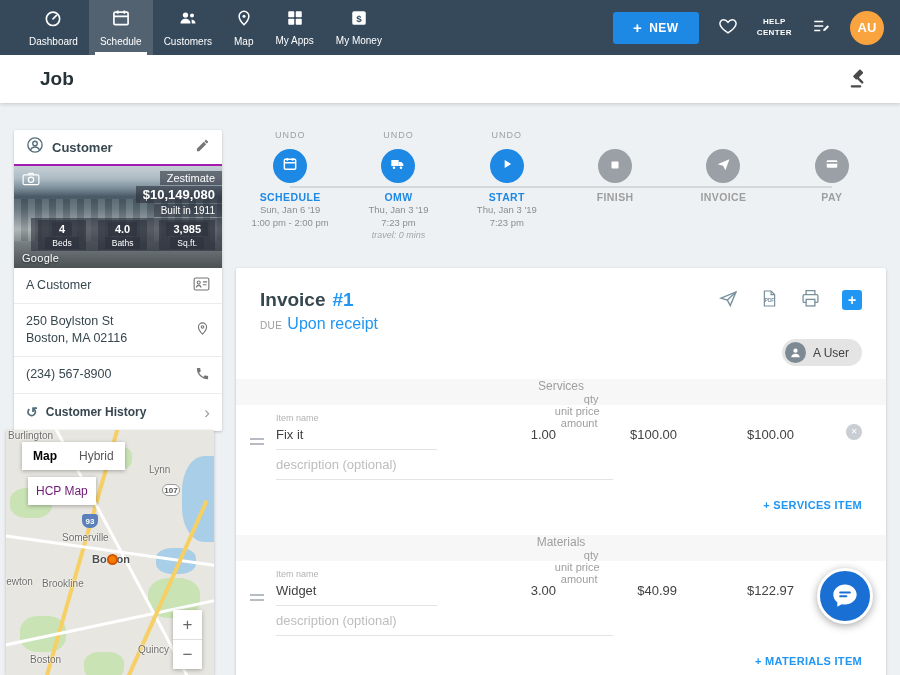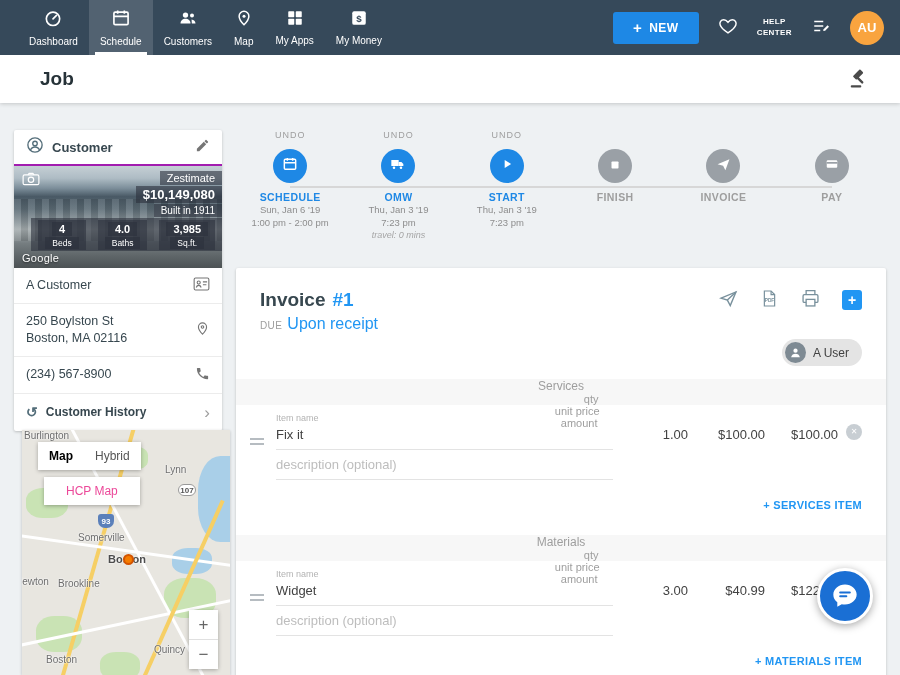--- a/index.html
+++ b/index.html
@@ -60,39 +60,39 @@
   .c-row{display:flex;align-items:center;padding:9px 12px;border-bottom:1px solid #ececec;
          font-size:12.5px;color:#37474f;}
   .c-row .txt{line-height:1.35;}
   .c-row .ricon{margin-left:auto;}
   .hist-row{display:flex;align-items:center;gap:8px;padding:10px 12px;cursor:pointer;}
   .hist-row .h-icon{font-size:14px;color:#546e7a;font-weight:bold;}
   .hist-row .h-label{font-size:12px;font-weight:bold;color:#37474f;}
   .hist-row .chev{margin-left:auto;font-size:17px;color:#9e9e9e;line-height:1;}
 
   
-  .map-card{position:absolute;left:22px;top:430px;width:208px;height:245px;overflow:hidden;
+  .map-card{position:absolute;left:6px;top:430px;width:208px;height:245px;overflow:hidden;
             background:#e8e6e0;box-shadow:0 1px 3px rgba(0,0,0,.22);}
   .park{position:absolute;background:#c9e3b4;border-radius:40%;}
   .water{position:absolute;background:#a9cfe8;border-radius:40%;}
   .road{position:absolute;background:#fff;}
   .road.y{background:#f6cf65;}
   .mlabel{position:absolute;font-size:10px;color:#6d6d6d;white-space:nowrap;
           text-shadow:0 0 2px #fff,0 0 2px #fff;}
   .mlabel.big{font-size:11px;font-weight:bold;color:#4d4d4d;}
   .shield{position:absolute;font-size:8px;font-weight:bold;display:flex;align-items:center;justify-content:center;}
   .shield.hw{width:16px;height:14px;background:#5b80ba;color:#fff;border-radius:3px 3px 7px 7px;}
   .shield.rt{width:18px;height:12px;background:#fff;color:#555;border:1px solid #999;border-radius:7px;}
   .marker{position:absolute;width:11px;height:11px;border-radius:50%;background:#f57c00;
           border:2px solid #d35400;z-index:4;}
   .map-btns{position:absolute;top:12px;left:16px;z-index:5;display:flex;box-shadow:0 1px 4px rgba(0,0,0,.3);}
   .map-btn{background:#fff;border:none;font-family:inherit;font-size:12px;padding:7px 11px;cursor:pointer;color:#565656;}
   .map-btn.sel{font-weight:bold;color:#000;}
   .hcp-btn{position:absolute;top:47px;left:22px;z-index:5;background:#fff;border:none;font-family:inherit;
-           font-size:12px;padding:7px 22px;cursor:pointer;color:#ec4899;box-shadow:0 1px 4px rgba(0,0,0,.3);}
+           font-size:12px;padding:7px 8px;cursor:pointer;color:#701a75;box-shadow:0 1px 4px rgba(0,0,0,.3);}
   .zoomctl{position:absolute;right:12px;bottom:6px;z-index:5;width:29px;background:#fff;
            box-shadow:0 1px 4px rgba(0,0,0,.3);border-radius:2px;display:flex;flex-direction:column;}
   .zoombtn{border:none;background:#fff;font-family:inherit;font-size:17px;color:#666;height:29px;cursor:pointer;padding:0;}
   .zoomctl .sep{height:1px;background:#e0e0e0;}
 
   
   .timeline{position:absolute;left:236px;top:130px;width:650px;height:132px;display:flex;}
   .tl-line{position:absolute;top:56px;left:54px;right:54px;height:2px;background:#d7d7d7;}
   .step{flex:1;display:flex;flex-direction:column;align-items:center;position:relative;z-index:2;}
   .undo{height:14px;font-size:9px;letter-spacing:1px;color:#9e9e9e;cursor:pointer;}
@@ -123,21 +123,21 @@
   .chip .cav{width:21px;height:21px;border-radius:50%;background:#7e8a93;display:flex;
              align-items:center;justify-content:center;overflow:hidden;}
   .chip .cname{font-size:12px;color:#424242;margin-left:7px;}
   .band{margin-top:13px;height:26px;background:#f7f7f7;display:flex;align-items:center;
         padding:0 24px;color:#9e9e9e;flex-direction:column;}
   .band .b-name{flex:1;font-size:12px;}
   .colq{width:75px;text-align:right;font-size:11px;}
   .colu{width:77px;text-align:right;font-size:11px;}
   .cola{width:73px;text-align:right;font-size:11px;}
   .colx{width:24px;}
-  .item-row{display:flex;align-items:flex-end;padding:8px 24px 0;position:relative;}
+  .item-row{display:flex;align-items:flex-end;padding:8px 24px 0;position:relative;gap:44px;}
   .drag{position:absolute;left:14px;top:30px;width:14px;cursor:grab;}
   .drag i{display:block;height:2px;background:#b6bcc1;margin:3px 0;}
   .cell-name{flex:1;padding-left:16px;}
   .tiny-label{font-size:9px;color:#b3b3b3;margin-bottom:1px;}
   .line-input{display:block;width:100%;border:none;border-bottom:1px solid #e3e3e3;background:transparent;
               font-family:inherit;font-size:13px;color:#424242;padding:3px 0 7px;outline:none;}
   .line-input::placeholder{color:#bdbdbd;}
   .cellv{font-size:13px;color:#424242;padding-bottom:8px;}
   .colq.cellv{width:75px;text-align:right;}
   .colu.cellv{width:77px;text-align:right;}

